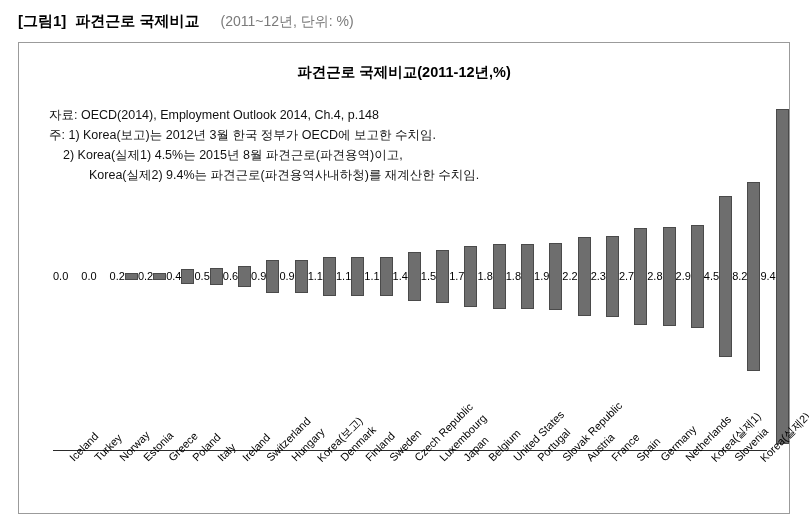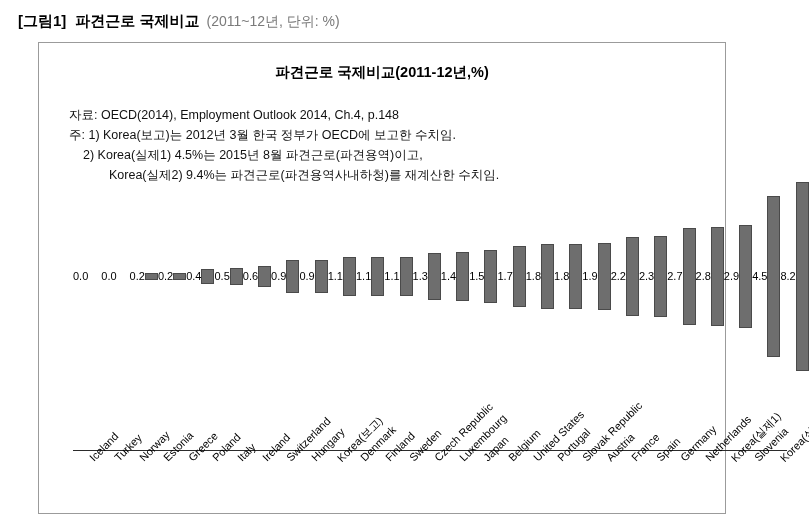--- a/index.html
+++ b/index.html
@@ -33,35 +33,34 @@
     color: #000;
   }
   .caption .cap-title {
     font-weight: bold;
     color: #000;
     margin-left: 9px;
   }
   .caption .cap-sub {
     color: #7a7a7a;
     font-weight: normal;
-    margin-left: 7px;
+    margin-left: 21px;
     font-size: 14px;
   }
 
   
   .figure {
     position: absolute;
     left: 18px;
     top: 42px;
-    width: 688px;
+    width: 772px;
     height: 472px;
     border: 1px solid #9b9b9b;
     background: #fff;
     box-sizing: border-box;
-    margin-left: 20px;
   }
 
   .chart-title {
     position: absolute;
     left: 0;
     right: 0;
     top: 20px;
     text-align: center;
     font-size: 14.5px;
     font-weight: bold;
@@ -221,24 +220,20 @@
           </div>
           <div class="bar-col">
             <div class="bar-value">1.1</div>
             <div class="bar-rect" style="height: 39.2021px; background: rgb(110, 110, 110);"></div>
           </div>
           <div class="bar-col">
             <div class="bar-value">1.1</div>
             <div class="bar-rect" style="height: 39.2021px; background: rgb(110, 110, 110);"></div>
           </div>
           <div class="bar-col">
-            <div class="bar-value">1.3</div>
-            <div class="bar-rect" style="height: 46.3298px; background: rgb(110, 110, 110);"></div>
-          </div>
-          <div class="bar-col">
             <div class="bar-value">1.4</div>
             <div class="bar-rect" style="height: 49.8936px; background: rgb(110, 110, 110);"></div>
           </div>
           <div class="bar-col">
             <div class="bar-value">1.5</div>
             <div class="bar-rect" style="height: 53.4574px; background: rgb(110, 110, 110);"></div>
           </div>
           <div class="bar-col">
             <div class="bar-value">1.7</div>
             <div class="bar-rect" style="height: 60.5851px; background: rgb(110, 110, 110);"></div>

